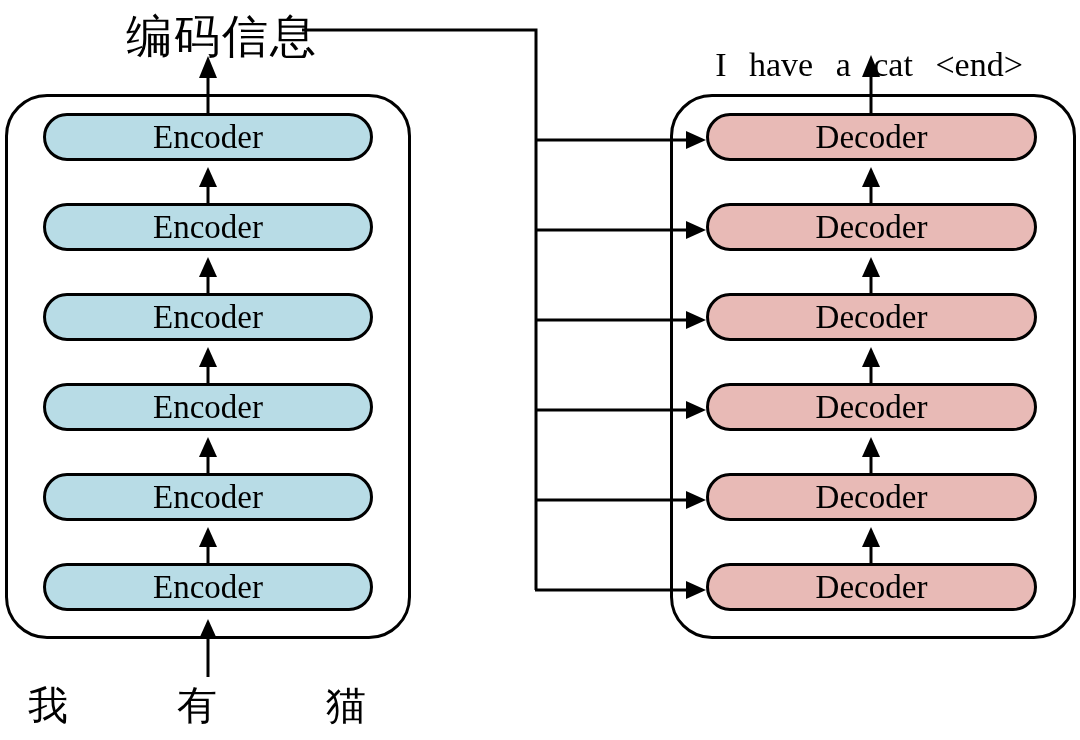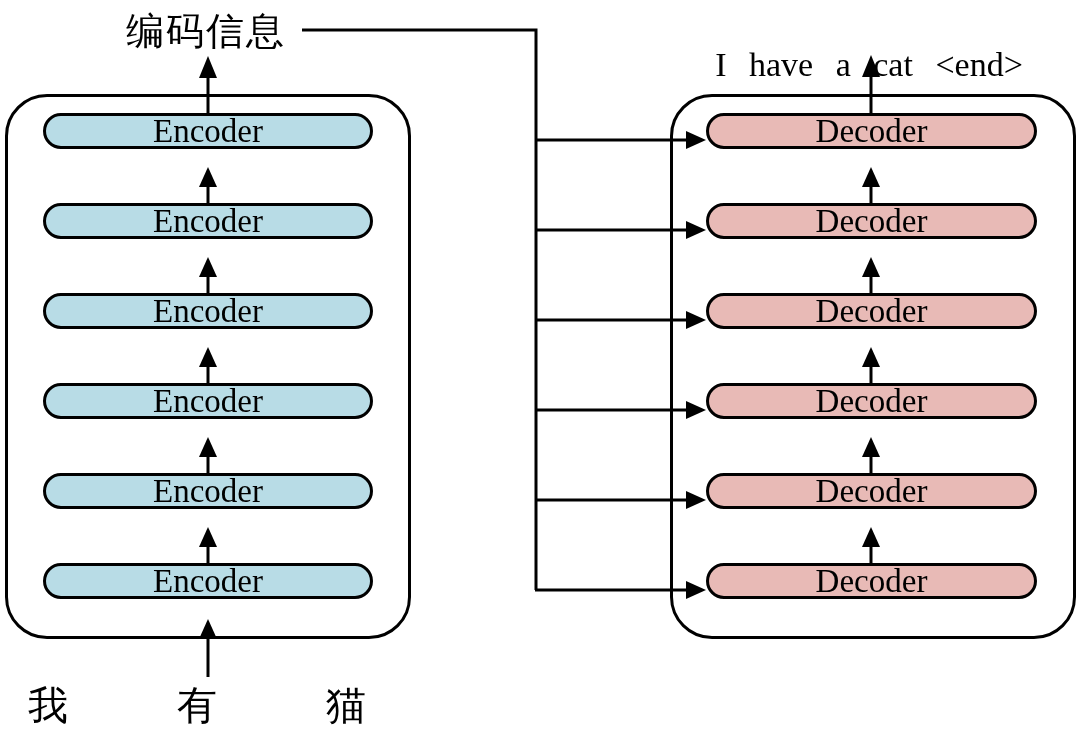--- a/index.html
+++ b/index.html
@@ -28,38 +28,38 @@
     height: 545px;
     border: 3px solid var(--stroke, #000);
     border-radius: 42px;
     box-sizing: border-box;
     background: transparent;
   }
   .container.left  { left: 5px;  }
   .container.right { left: 670px; }
   .pill {
     position: absolute;
-    height: 36px;
+    height: 48px;
     border: 3px solid var(--stroke, #000);
     border-radius: 27px;
     box-sizing: border-box;
     display: flex;
     align-items: center;
     justify-content: center;
     font-size: 33px;
     line-height: 1;
   }
   .pill.enc { left: 43px;  width: 330px; background: var(--enc, #B8DCE6); }
   .pill.dec { left: 706px; width: 331px; background: var(--dec, #E8BAB6); }
   .encoded-label {
     position: absolute;
     left: 126px;
     top: 6px;
     font-family: Liberation Sans, sans-serif;
-    font-size: 38px;
+    font-size: 46px;
     letter-spacing: 2px;
     white-space: nowrap;
   }
   .output-sentence {
     position: absolute;
     left: 662px;
     top: 8px;
     width: 414px;
     text-align: center;
     font-size: 34px;

